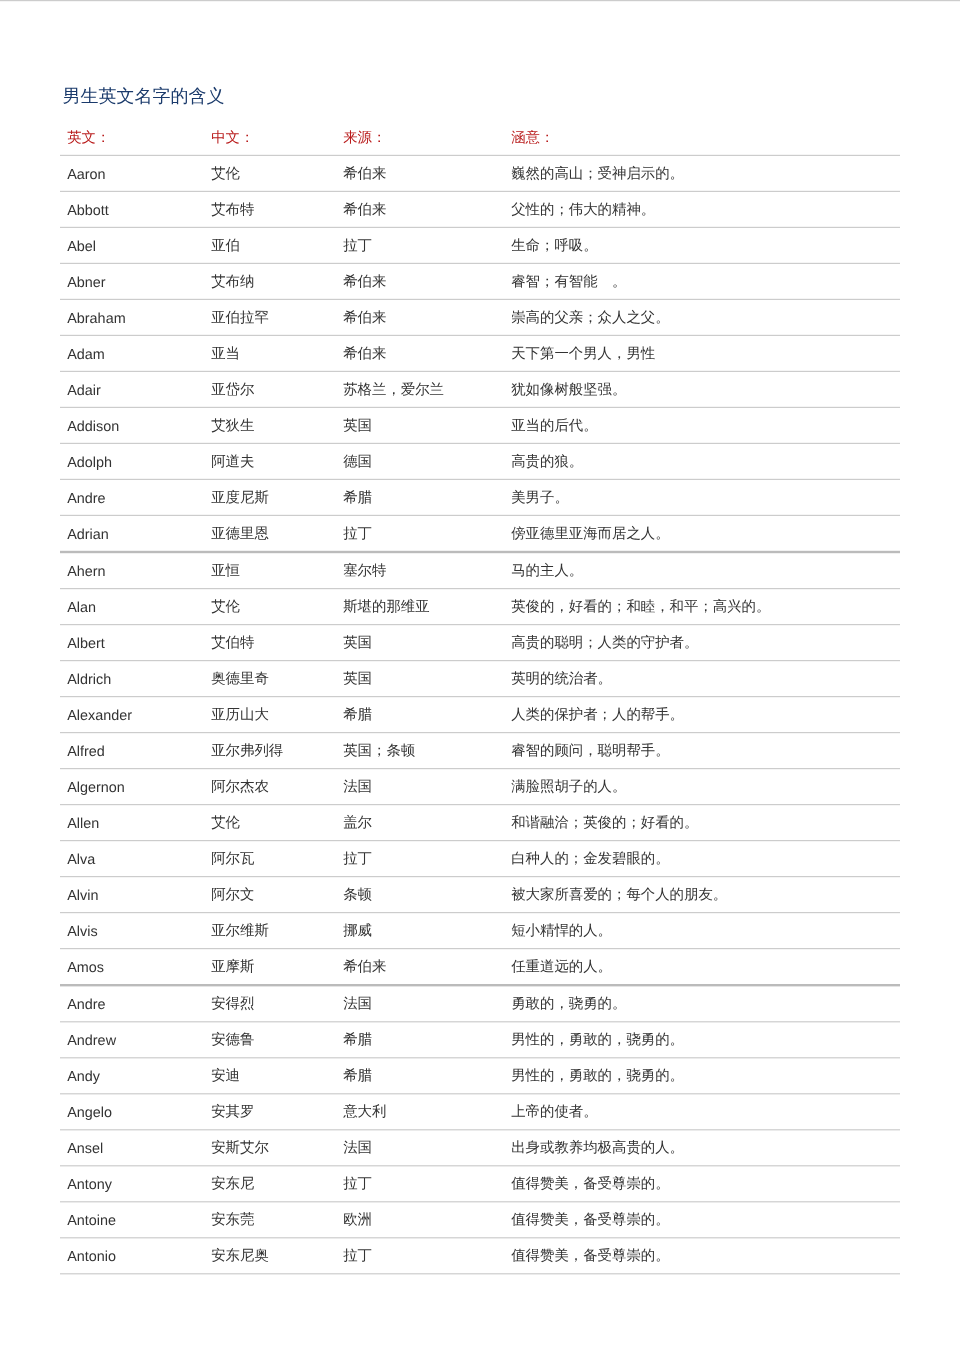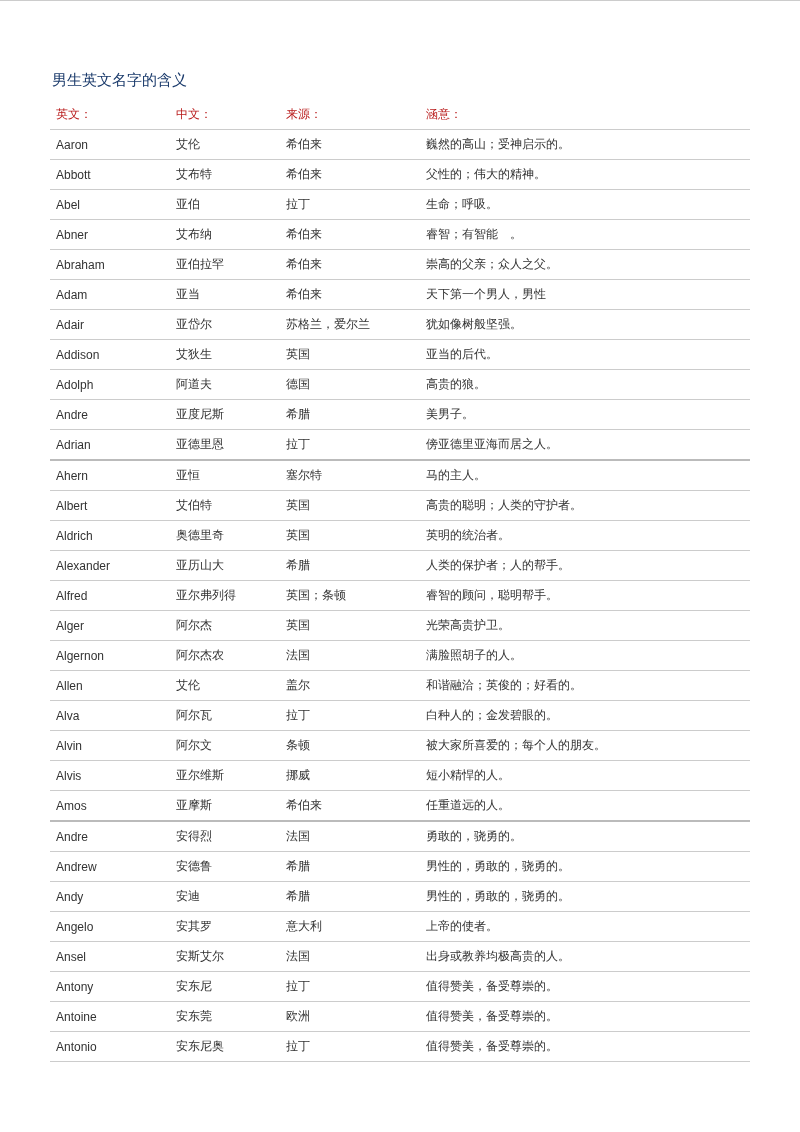--- a/index.html
+++ b/index.html
@@ -128,20 +128,26 @@
           <td class="col-src">拉丁</td>
           <td class="col-mean">傍亚德里亚海而居之人。</td>
         </tr>
         <tr class="row">
           <td class="col-en">Ahern</td>
           <td class="col-cn">亚恒</td>
           <td class="col-src">塞尔特</td>
           <td class="col-mean">马的主人。</td>
         </tr>
         <tr class="row">
+          <td class="col-en">Alan</td>
+          <td class="col-cn">艾伦</td>
+          <td class="col-src">斯堪的那维亚</td>
+          <td class="col-mean">英俊的，好看的；和睦，和平；高兴的。</td>
+        </tr>
+        <tr class="row">
           <td class="col-en">Albert</td>
           <td class="col-cn">艾伯特</td>
           <td class="col-src">英国</td>
           <td class="col-mean">高贵的聪明；人类的守护者。</td>
         </tr>
         <tr class="row">
           <td class="col-en">Aldrich</td>
           <td class="col-cn">奥德里奇</td>
           <td class="col-src">英国</td>
           <td class="col-mean">英明的统治者。</td>
@@ -150,26 +156,20 @@
           <td class="col-en">Alexander</td>
           <td class="col-cn">亚历山大</td>
           <td class="col-src">希腊</td>
           <td class="col-mean">人类的保护者；人的帮手。</td>
         </tr>
         <tr class="row">
           <td class="col-en">Alfred</td>
           <td class="col-cn">亚尔弗列得</td>
           <td class="col-src">英国；条顿</td>
           <td class="col-mean">睿智的顾问，聪明帮手。</td>
-        </tr>
-        <tr class="row">
-          <td class="col-en">Alger</td>
-          <td class="col-cn">阿尔杰</td>
-          <td class="col-src">英国</td>
-          <td class="col-mean">光荣高贵护卫。</td>
         </tr>
         <tr class="row">
           <td class="col-en">Algernon</td>
           <td class="col-cn">阿尔杰农</td>
           <td class="col-src">法国</td>
           <td class="col-mean">满脸照胡子的人。</td>
         </tr>
         <tr class="row">
           <td class="col-en">Allen</td>
           <td class="col-cn">艾伦</td>

